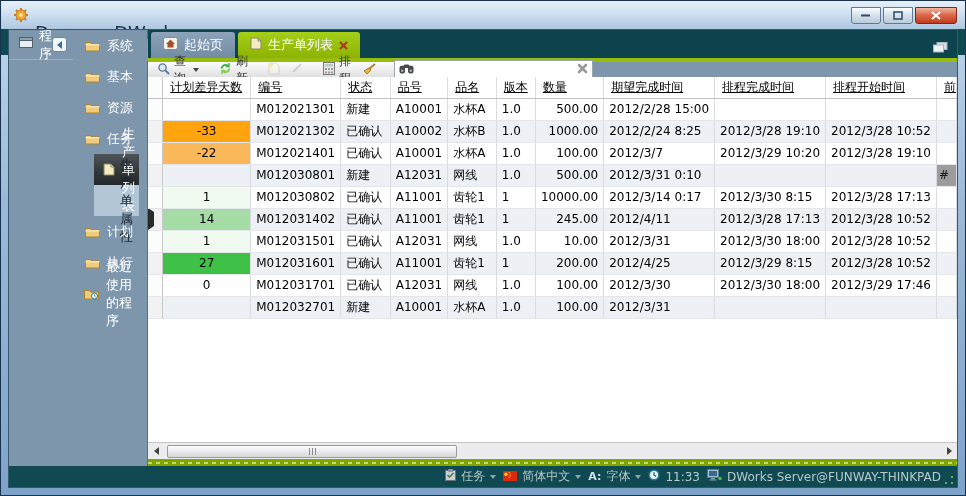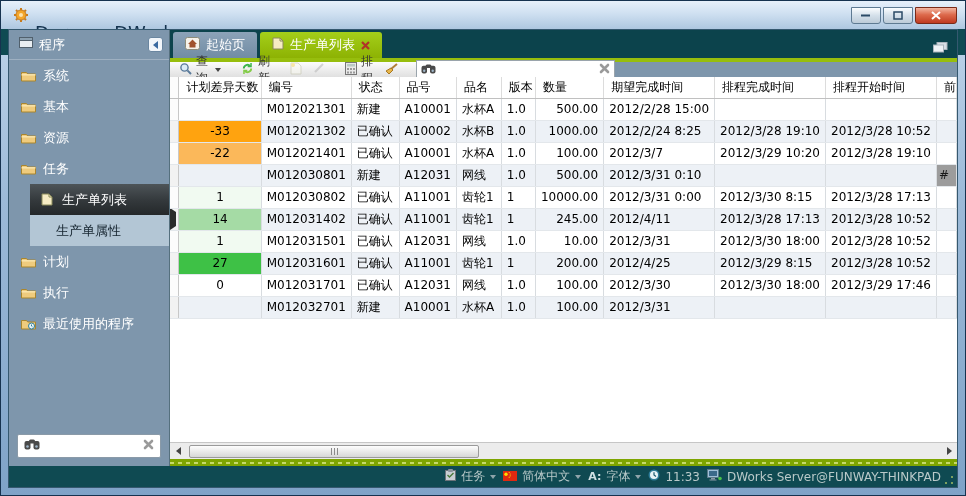--- a/index.html
+++ b/index.html
@@ -25,22 +25,22 @@
   .menu-items { display:flex; gap:4px; flex:1; }
   .menu-item { color:#c2d2cf; padding:3px 11px; cursor:default; }
   .user-area { display:flex; align-items:center; gap:5px; color:#a9bec6; }
 
   
   .frame { position:absolute; top:28px; left:7px; right:7px; bottom:7px;
     border:1px solid #35586f; display:flex; flex-direction:column; background:#7e96ac; }
   .midrow { flex:1; display:flex; min-height:0; }
 
   
-  .sidebar { width:161px; background:#7e96ac; border-right:1px solid #55707e;
-    display:flex; flex-direction:column; }
+  .sidebar { width:139px; background:#7e96ac; border-right:1px solid #55707e;
+    display:flex; flex-direction:row; }
   .sb-header { height:30px; display:flex; align-items:center; padding:0 6px 0 10px;
     color:#fff; font-size:13px; border-bottom:1px solid rgba(255,255,255,.25); }
   .sb-header .lbl { flex:1; margin-left:6px; }
   .collapse-btn { width:15px; height:15px; background:#f2f6fa; border:1px solid #6a86a0;
     border-radius:3px; display:flex; align-items:center; justify-content:center; }
   .tri-left { width:0; height:0; border-top:4px solid transparent; border-bottom:4px solid transparent; border-right:5px solid #3a6aa0; }
   .snode { height:31px; display:flex; align-items:center; gap:7px; padding-left:11px;
     color:#fff; font-size:13px; cursor:default; }
   .snode .ic { display:flex; width:16px; justify-content:center; }
   .snode.sel { margin-left:21px; padding-left:9px;
@@ -71,21 +71,21 @@
   .dim { opacity:.45; }
   .tb-search { flex:1; height:19px; background:#fff; border:1px solid #9aa4ac;
     display:flex; align-items:center; gap:4px; padding:0 4px; margin-left:2px; }
   .tb-search input { flex:1; min-width:5px; border:none; outline:none; font-size:12px; }
 
   
   .gridwrap { flex:1; background:#fff; display:flex; flex-direction:column; overflow:hidden; min-height:0; }
   .gridscroll { flex:1; overflow:hidden; }
   table { border-collapse:collapse; table-layout:fixed; }
   th { height:21px; font-weight:normal; text-align:left; padding:0 0 0 7px; background:#fff;
-    border-right:1px solid #dcdcdc; border-bottom:1px solid #c0c0c0; white-space:nowrap; overflow:hidden; }
+    border-right:1px solid #dcdcdc; border-bottom:1px solid #c0c0c0; white-space:nowrap; overflow:hidden;text-decoration:underline; }
   td { height:22px; padding:0 5px; border-right:1px solid #d8dce0; border-bottom:1px solid #e3e7eb;
     white-space:nowrap; overflow:hidden; }
   tbody tr:nth-child(even) td { background:#edf1f6; }
   td.marker, th.marker { padding:0; background:#fcfcfc; border-right:1px solid #c8c8c8; }
   tbody tr:nth-child(even) td.marker { background:#f2f2f2; }
   td.al-c { text-align:center;margin-left:39px; } td.al-r { text-align:right; }
   td.d-orange2 { background:#ffa30f !important; }
   td.d-orange1 { background:#fbb85a !important; }
   td.d-orange0 { background:#fcd489 !important; }
   td.d-green2  { background:#3ec146 !important; }
@@ -485,21 +485,21 @@
                   </tr>
                   <tr>
                     <td class="marker"></td>
                     <td class="al-c d-green0">1</td>
                     <td>M012030802</td>
                     <td>已确认</td>
                     <td>A11001</td>
                     <td>齿轮1</td>
                     <td>1</td>
                     <td class="al-r">10000.00</td>
-                    <td>2012/3/31 0:00</td>
+                    <td>2012/3/14 0:17</td>
                     <td>2012/3/30 8:15</td>
                     <td>2012/3/28 17:13</td>
                     <td></td>
                   </tr>
                   <tr>
                     <td class="marker"><span class="row-arrow"></span></td>
                     <td class="al-c d-green1">14</td>
                     <td>M012031402</td>
                     <td>已确认</td>
                     <td>A11001</td>

